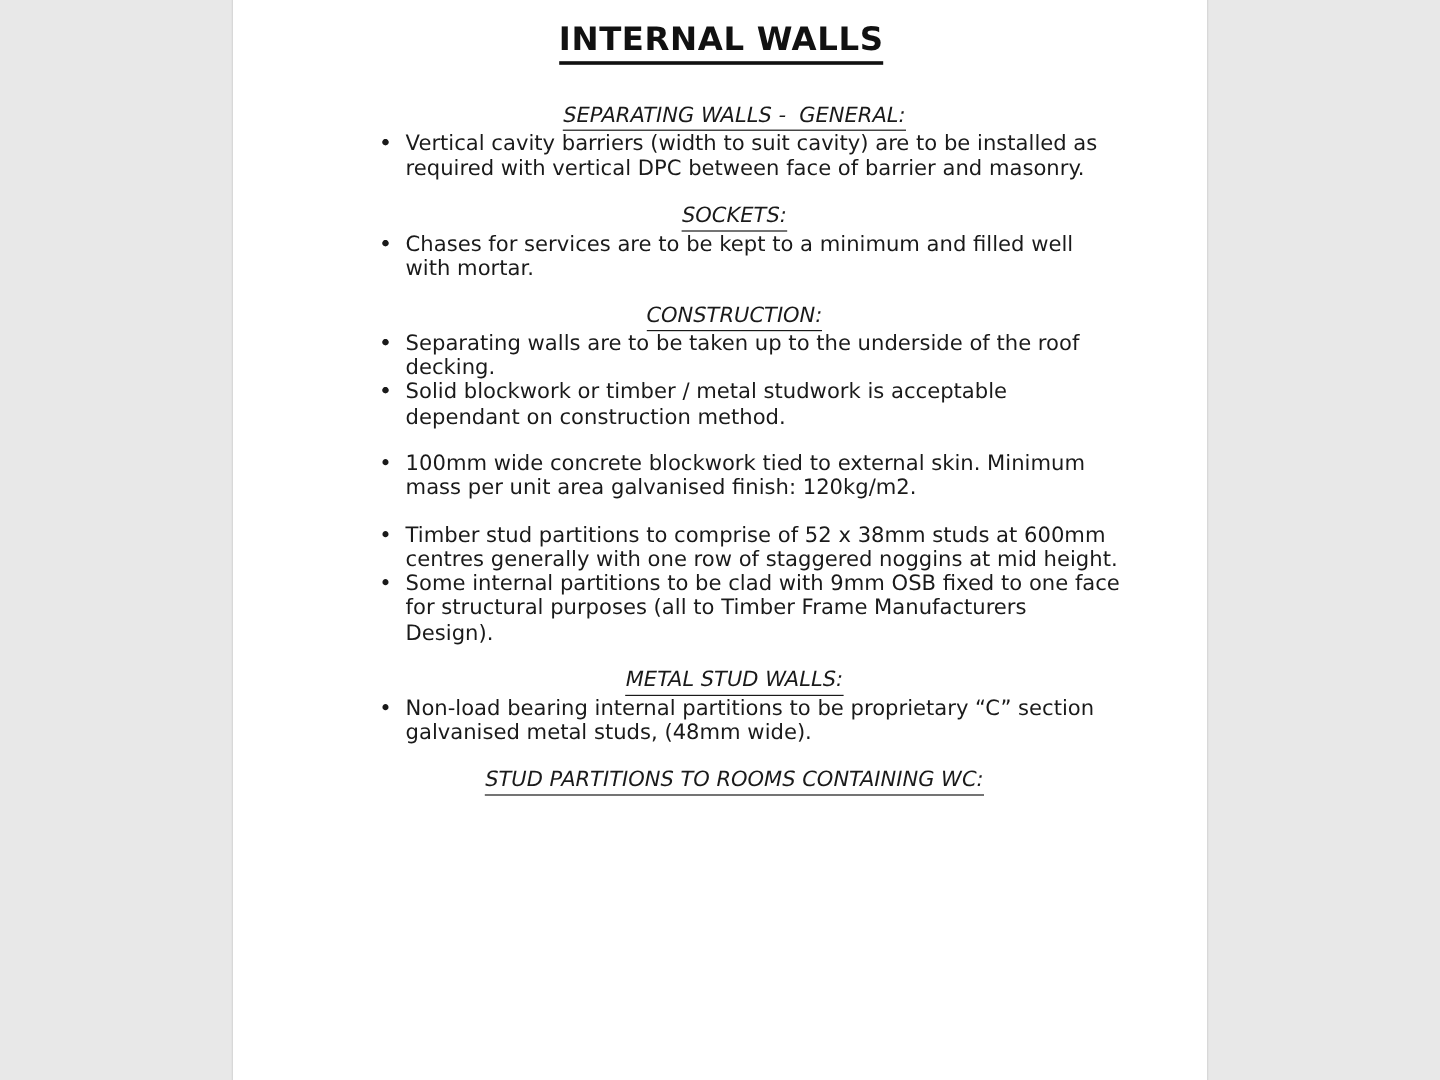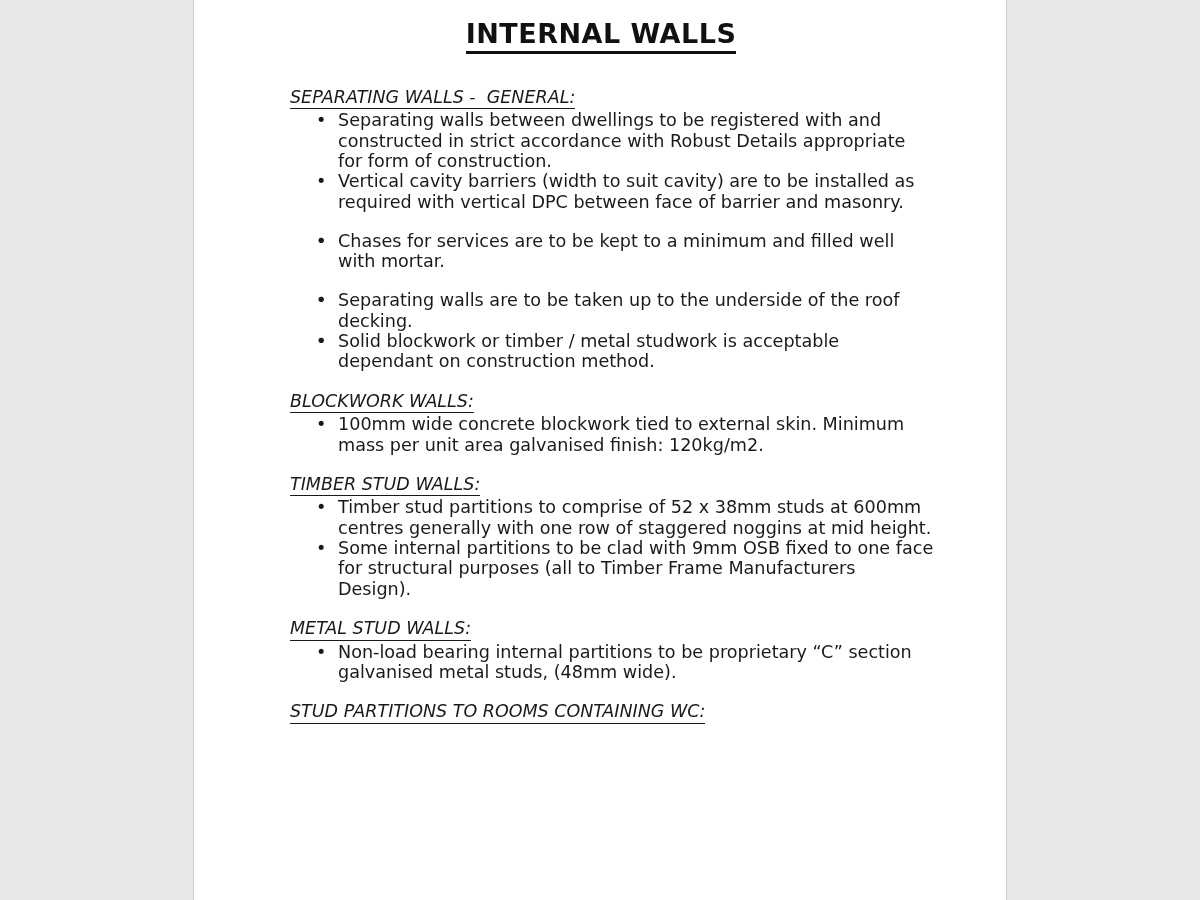--- a/index.html
+++ b/index.html
@@ -66,20 +66,21 @@
     margin-bottom: 0;
   }
   .section-heading {
     font-family: "DejaVu Sans", sans-serif;
     font-style: italic;
     font-size: 17.5px;
     color: #1a1a1a;
     line-height: 1.18;
     margin: 0 0 1px 0;
     white-space: pre;
+    text-align: center;
   }
   .section-heading .hx {
     display: inline-block;
     border-bottom: 1.6px solid #1a1a1a;
     padding-bottom: 1px;
   }
   ul.bullets {
     list-style: none;
     margin: 0;
     padding: 0;
@@ -111,46 +112,46 @@
 <div class="viewport">
   <div class="page">
     <div class="page-inner">
 
       <h1 class="doc-title"><span class="tx">INTERNAL WALLS</span></h1>
 
       <div class="body-block" id="body-block">
           <div class="section">
             <div class="section-heading"><span class="hx">SEPARATING WALLS -  GENERAL:</span></div>
             <ul class="bullets">
-              <li><span class="dot">•</span><span>Separating walls between dwellings to be registered with and constructed in strict accordance with Robust Details appropriate for form of construction.</span></li>
+              <li><span class="dot">•</span></li>
               <li><span class="dot">•</span><span>Vertical cavity barriers (width to suit cavity) are to be installed as required with vertical DPC between face of barrier and masonry.</span></li>
             </ul>
           </div>
           <div class="section">
+            <div class="section-heading"><span class="hx">SOCKETS:</span></div>
             <ul class="bullets">
               <li><span class="dot">•</span></li>
               <li><span class="dot">•</span><span>Chases for services are to be kept to a minimum and filled well with mortar.</span></li>
             </ul>
           </div>
           <div class="section">
+            <div class="section-heading"><span class="hx">CONSTRUCTION:</span></div>
             <ul class="bullets">
               <li><span class="dot">•</span></li>
               <li><span class="dot">•</span><span>Separating walls are to be taken up to the underside of the roof decking.</span></li>
               <li><span class="dot">•</span></li>
               <li><span class="dot">•</span><span>Solid blockwork or timber / metal studwork is acceptable dependant on construction method.</span></li>
             </ul>
           </div>
           <div class="section">
-            <div class="section-heading"><span class="hx">BLOCKWORK WALLS:</span></div>
             <ul class="bullets">
               <li><span class="dot">•</span><span>100mm wide concrete blockwork tied to external skin. Minimum mass per unit area galvanised finish: 120kg/m2.</span></li>
             </ul>
           </div>
           <div class="section">
-            <div class="section-heading"><span class="hx">TIMBER STUD WALLS:</span></div>
             <ul class="bullets">
               <li><span class="dot">•</span><span>Timber stud partitions to comprise of 52 x 38mm studs at 600mm centres generally with one row of staggered noggins at mid height.</span></li>
               <li><span class="dot">•</span><span>Some internal partitions to be clad with 9mm OSB fixed to one face for structural purposes (all to Timber Frame Manufacturers Design).</span></li>
             </ul>
           </div>
           <div class="section">
             <div class="section-heading"><span class="hx">METAL STUD WALLS:</span></div>
             <ul class="bullets">
               <li><span class="dot">•</span><span>Non-load bearing internal partitions to be proprietary “C” section galvanised metal studs, (48mm wide).</span></li>
             </ul>

